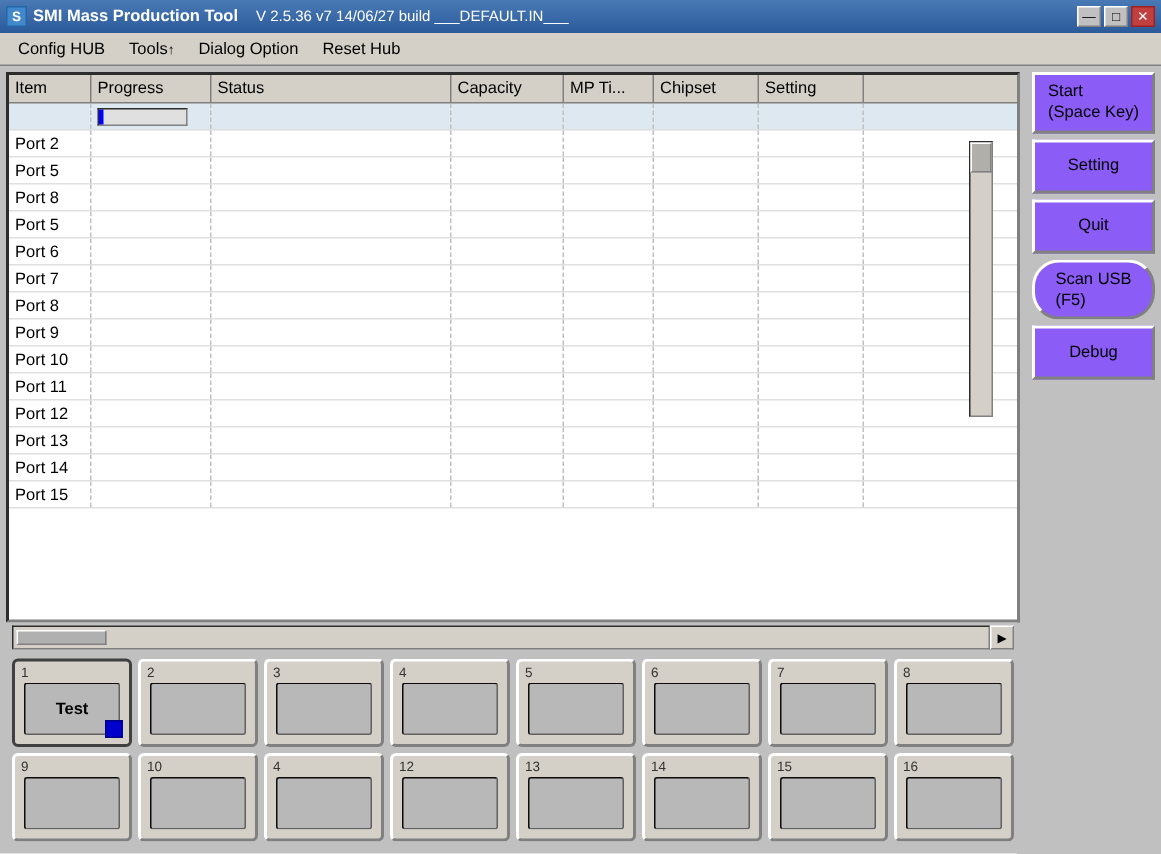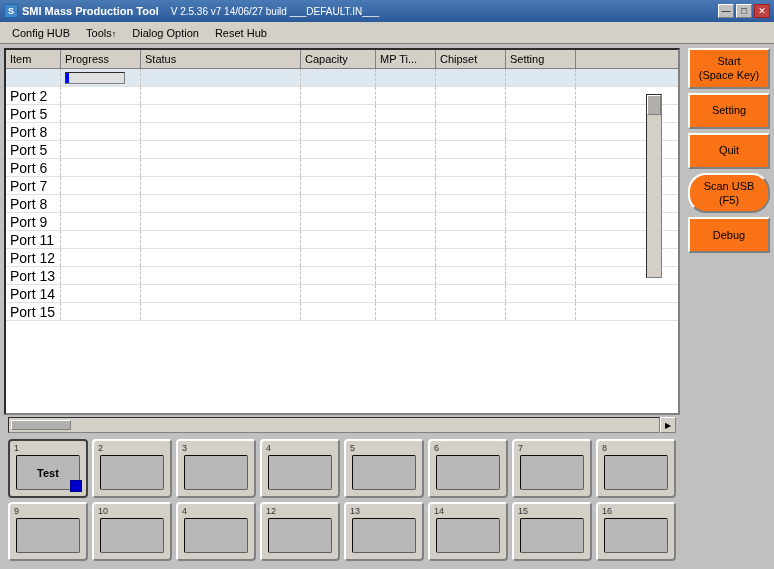--- a/index.html
+++ b/index.html
@@ -135,21 +135,21 @@
       background: #e8e8e8;
     }
     .td {
       padding: 1px 4px;
       border-right: 1px dashed #c0c0c0;
       overflow: hidden;
       white-space: nowrap;
       display: flex;
       align-items: center;
     }
-    .td-item { width: 55px; font-size: 14px; }
+    .td-item { width: 55px; font-size: 11px; }
     .td-progress { width: 80px; }
     .td-status { width: 160px; }
     .td-capacity { width: 75px; }
     .td-mpti { width: 60px; }
     .td-chipset { width: 70px; }
     .td-serial { width: 70px; }
 
     .progress-bar-container {
       width: 60px;
       height: 12px;
@@ -228,28 +228,28 @@
     
     .right-panel {
       width: 90px;
       display: flex;
       flex-direction: column;
       padding: 4px;
       gap: 4px;
     }
 
     .action-btn {
-      background: #f97316;
+      background: #8b5cf6;
       border: 2px solid;
       border-top-color: #ffffff;
       border-left-color: #ffffff;
       border-right-color: #808080;
       border-bottom-color: #808080;
       padding: 4px 2px;
-      text-align: center;
+      text-align: left;
       cursor: pointer;
       font-size: 11px;
       line-height: 1.3;
       min-height: 36px;
       display: flex;
       align-items: center;
       justify-content: center;
     }
 
     .scrollbar-h {
@@ -409,20 +409,29 @@
           <div class="table-row">
             <div class="td td-item">Port 9</div>
             <div class="td td-progress"></div>
             <div class="td td-status"></div>
             <div class="td td-capacity"></div>
             <div class="td td-mpti"></div>
             <div class="td td-chipset"></div>
             <div class="td td-serial"></div>
           </div>
           <div class="table-row">
+            <div class="td td-item">Port 10</div>
+            <div class="td td-progress"></div>
+            <div class="td td-status"></div>
+            <div class="td td-capacity"></div>
+            <div class="td td-mpti"></div>
+            <div class="td td-chipset"></div>
+            <div class="td td-serial"></div>
+          </div>
+          <div class="table-row">
             <div class="td td-item">Port 11</div>
             <div class="td td-progress"></div>
             <div class="td td-status"></div>
             <div class="td td-capacity"></div>
             <div class="td td-mpti"></div>
             <div class="td td-chipset"></div>
             <div class="td td-serial"></div>
           </div>
           <div class="table-row">
             <div class="td td-item">Port 12</div>

